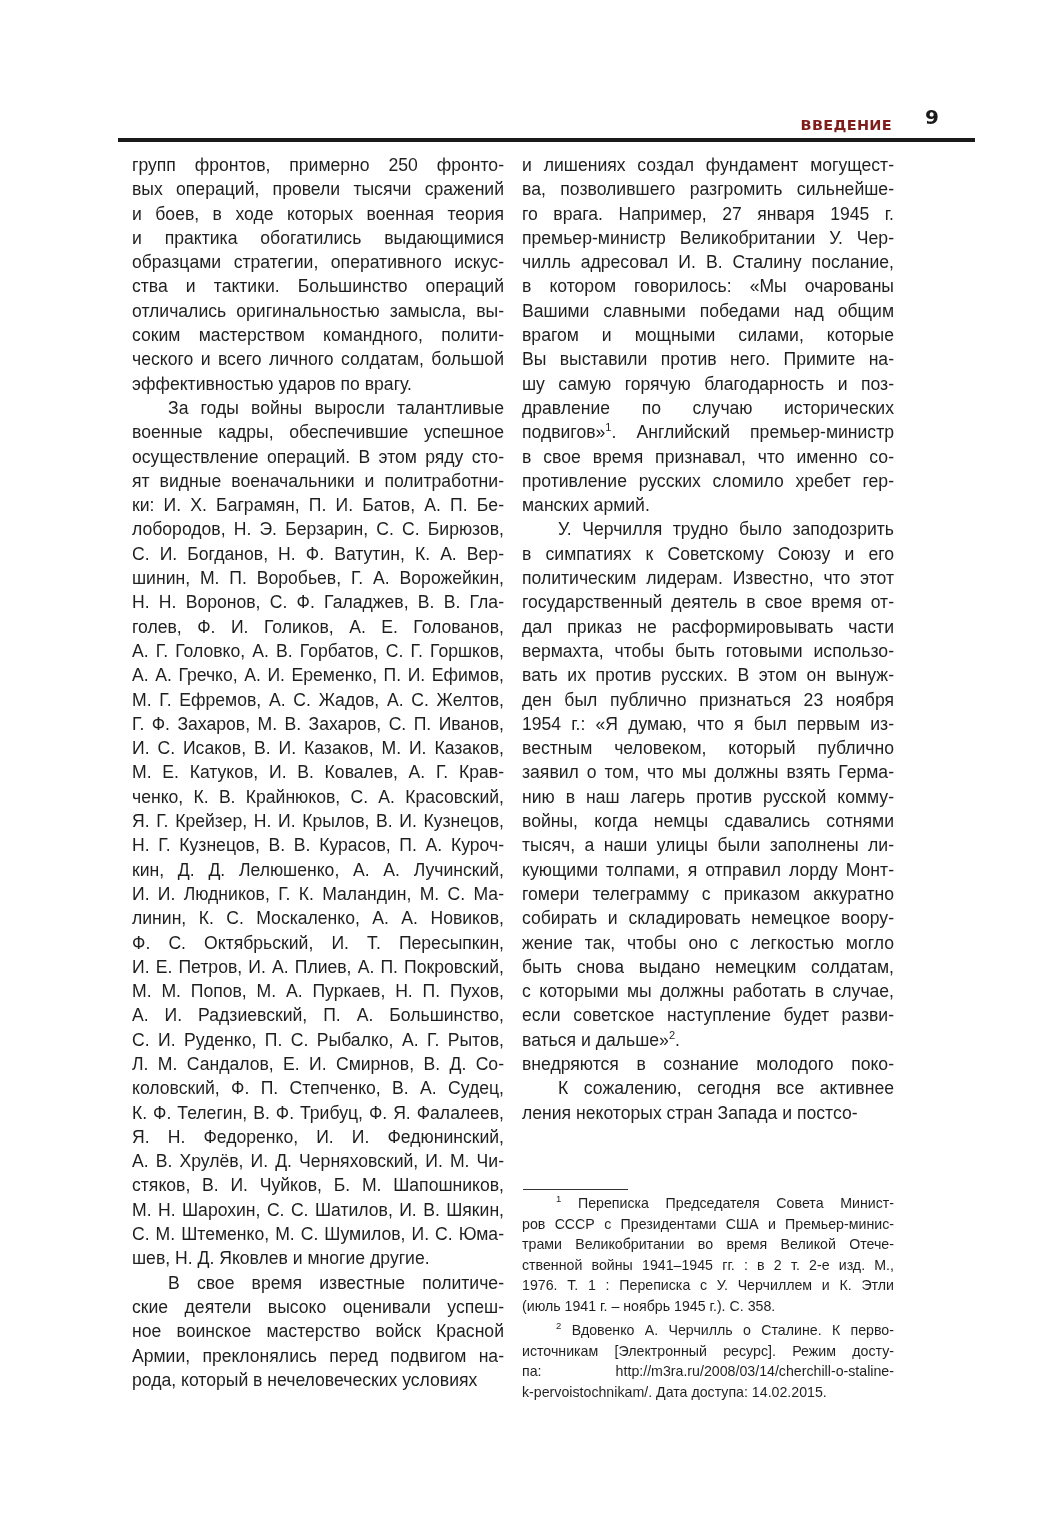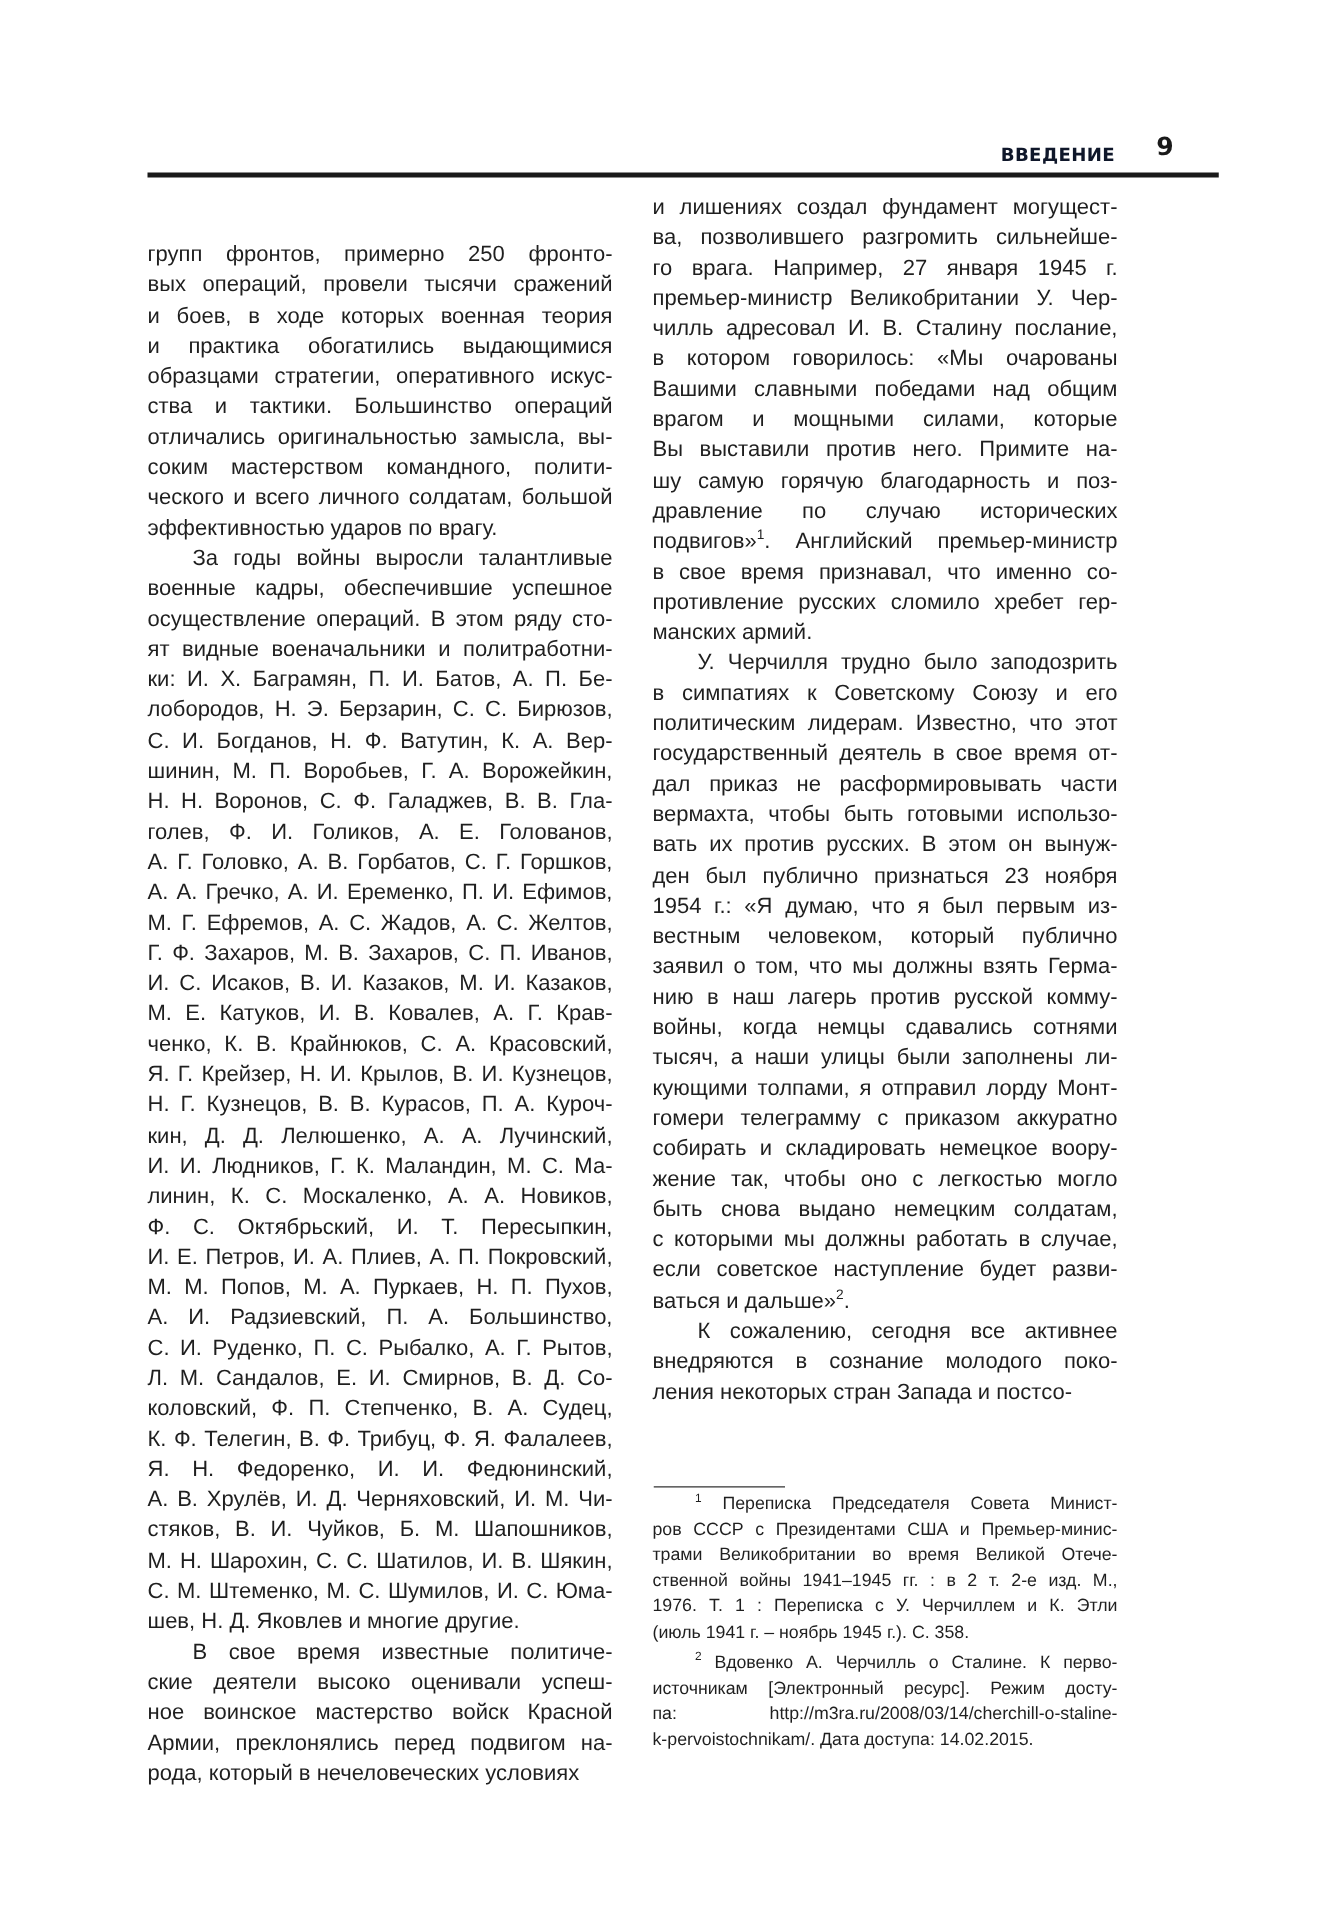--- a/index.html
+++ b/index.html
@@ -1,22 +1,22 @@
 <!DOCTYPE html>
 <html><head>
 <meta charset="utf-8">
 <style>
   html, body { margin: 0; padding: 0; background: #ffffff; }
   body { width: 1058px; height: 1530px; position: relative; overflow: hidden; color: #1f1f1f; font-family: "Liberation Sans", "DejaVu Sans", sans-serif; }
   .running-head { position: absolute; left: 0; top: 0; width: 1058px; height: 150px; }
-  .section-title { position: absolute; right: 166px; top: 117px; font-weight: bold; font-size: 14.5px; letter-spacing: 0.3px; color: #0f172a; font-family: "DejaVu Sans", sans-serif; }
+  .section-title { position: absolute; right: 166px; top: 117px; font-weight: bold; font-size: 14.5px; letter-spacing: 0.3px; color: #7f1d1d; font-family: "DejaVu Sans", sans-serif; }
   .page-number { position: absolute; left: 925px; top: 105px; font-weight: bold; font-size: 20px; color: #1a1a1a; font-family: "DejaVu Sans", sans-serif; }
   .header-rule { position: absolute; left: 118px; top: 138px; width: 857px; height: 4px; background: #1a1a1a; }
   .column { position: absolute; top: 153px; width: 372px; font-size: 17.6px; line-height: 24.3px; text-align: justify; hyphens: manual; }
-  .col-left { left: 118px; margin-top: 38px; }
+  .col-left { left: 132px; }
   .col-right { left: 522px; }
   .column p { margin: 0; }
   .column p + p { margin-top: 0; }
   .line { display: block; text-align: justify; text-align-last: justify; white-space: nowrap; height: 24.3px; overflow: visible; }
   .line.last { text-align-last: left; }
   .line.indent { padding-left: 36px; }
   sup.fnref { font-size: 11px; vertical-align: super; line-height: 0; }
   .footnote-rule { position: absolute; left: 523px; top: 1189px; width: 105px; height: 1px; background: #333333; }
   .footnotes { position: absolute; left: 522px; top: 1193px; width: 372px; font-size: 14.2px; line-height: 20.5px; }
   .fn { margin-bottom: 4px; }
@@ -128,22 +128,22 @@
       <span class="line">кующими толпами, я отправил лорду Монт-</span>
       <span class="line">гомери телеграмму с приказом аккуратно</span>
       <span class="line">собирать и складировать немецкое воору-</span>
       <span class="line">жение так, чтобы оно с легкостью могло</span>
       <span class="line">быть снова выдано немецким солдатам,</span>
       <span class="line">с которыми мы должны работать в случае,</span>
       <span class="line">если советское наступление будет разви-</span>
       <span class="line last"><span>ваться и дальше»</span><sup class="fnref">2</sup><span>.</span></span>
     </p>
     <p>
+      <span class="line">внедряются в сознание молодого поко-</span>
       <span class="line indent">К сожалению, сегодня все активнее</span>
-      <span class="line">внедряются в сознание молодого поко-</span>
       <span class="line last">ления  некоторых стран Запада и постсо-</span>
     </p>
   </div>
 
 <div class="footnote-rule"></div>
 <div class="footnotes" id="footnotes">
     <div class="fn">
       <span class="line indent"><sup>1</sup>&nbsp;<span>Переписка Председателя Совета Минист-</span></span>
       <span class="line">ров СССР с Президентами США и Премьер-минис-</span>
       <span class="line">трами Великобритании во время Великой Отече-</span>

